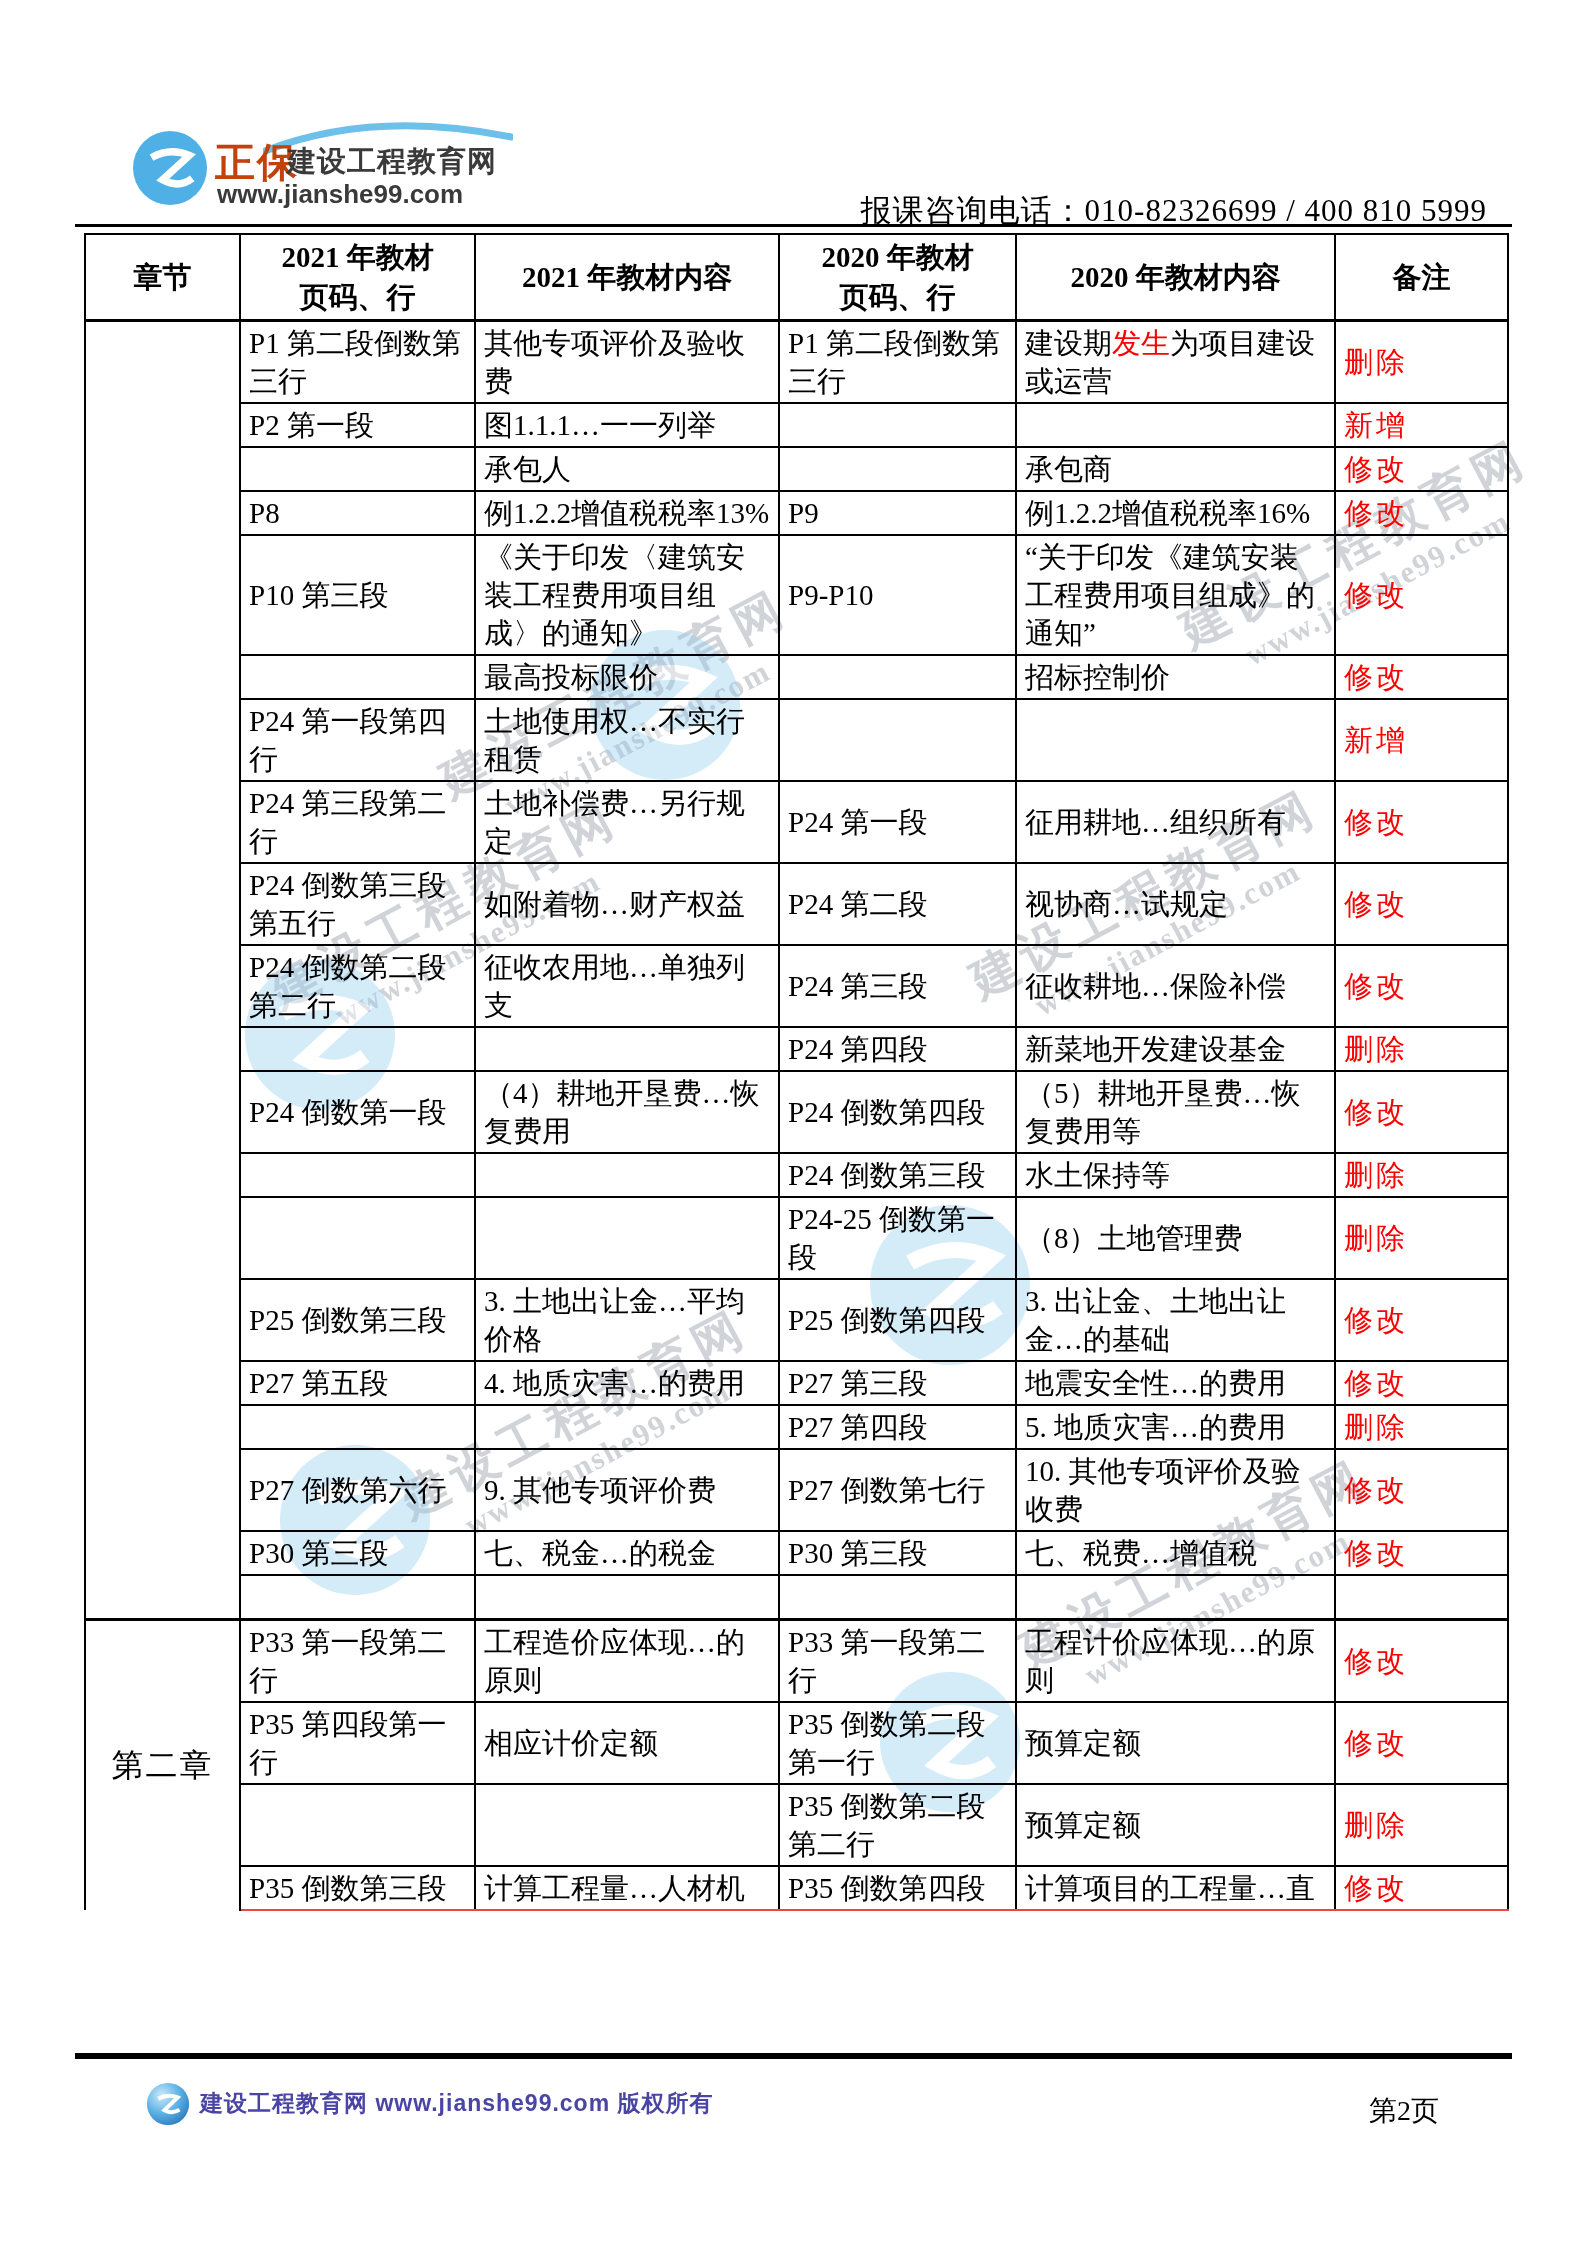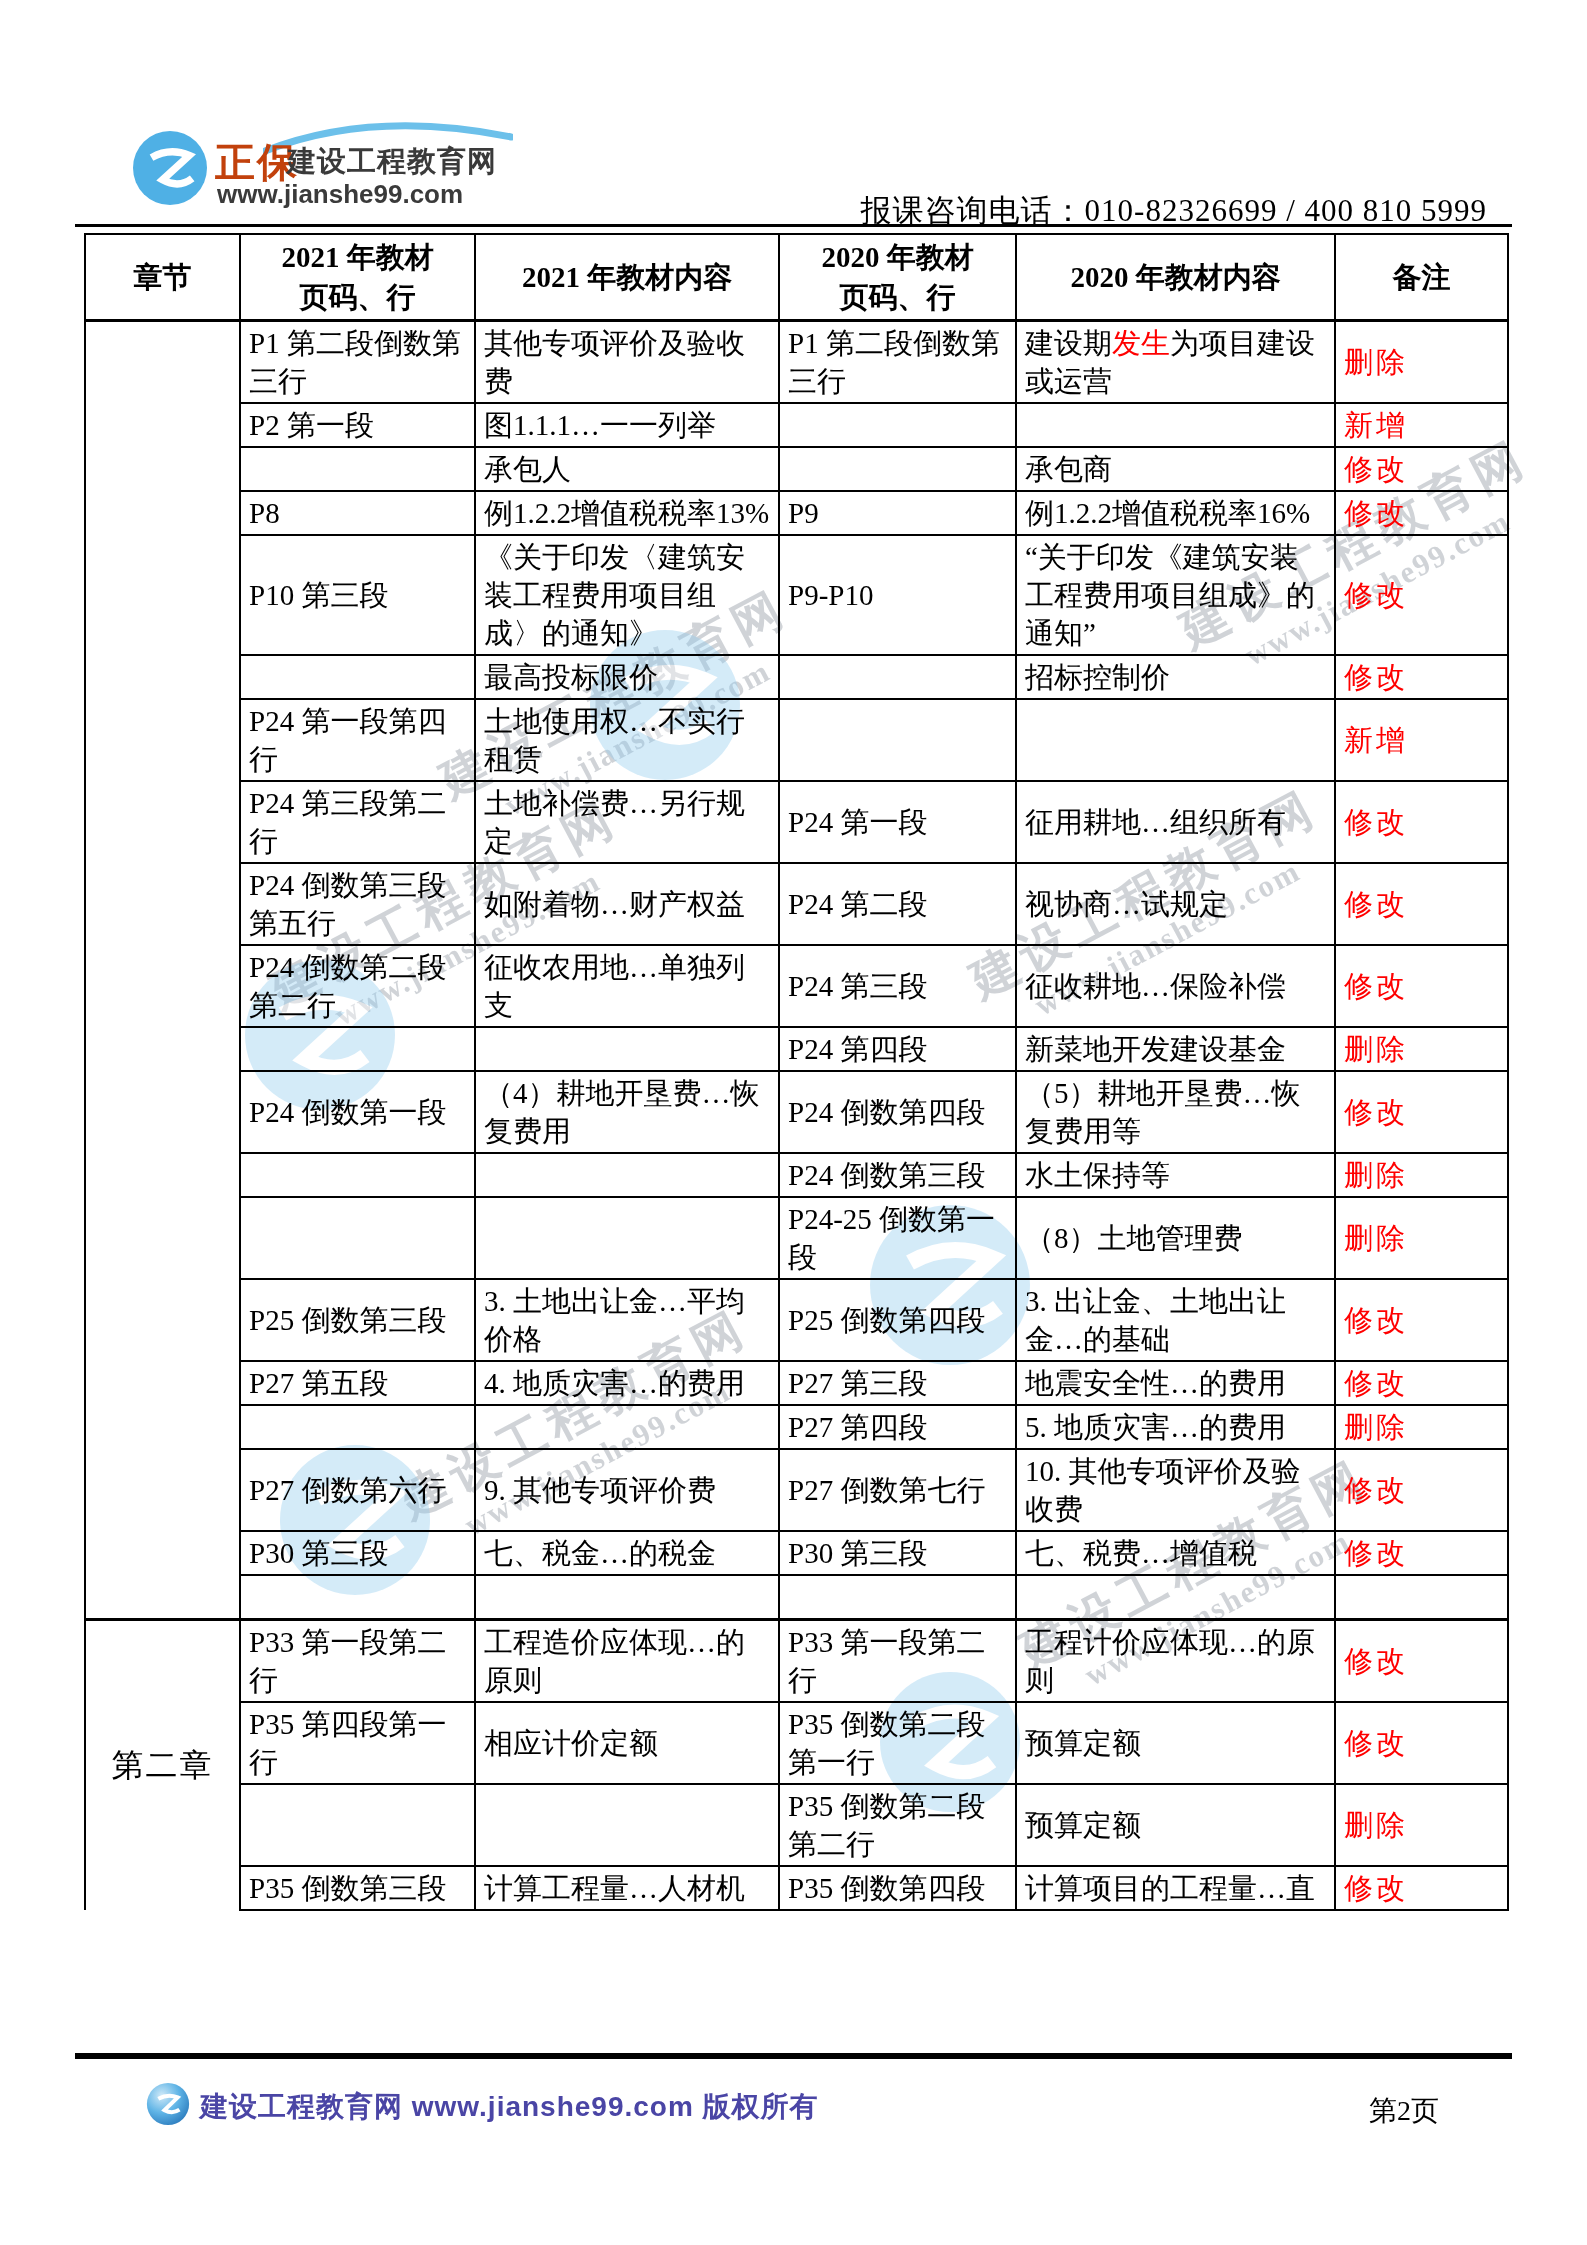--- a/index.html
+++ b/index.html
@@ -59,30 +59,30 @@
     text-align:center; font-weight:bold; height:84px;
     border-bottom:3px solid #000; line-height:40px;
   }
   .doc-table td.chapter-cell { text-align:center; font-size:32px; letter-spacing:2px; }
   .doc-table td.chapter-cell.no-bottom { border-bottom:none; }
   .doc-table td.col-remark { color:#ff0000; letter-spacing:3px; }
   .doc-table td .red { color:#ff0000;text-align:center; }
   .doc-table tr.empty-row td { height:44px; }
   .doc-table tr.section-start td { border-top:3px solid #000; }
   .doc-table { border:2px solid #000; border-bottom:none; }
-  .doc-table tr:last-child td { border-bottom:2px solid #000000; }
+  .doc-table tr:last-child td { border-bottom:2px solid #ef4444; }
 
   
   .footer-rule {
     position:absolute; top:2053px; left:75px; width:1437px; height:6px; background:#000; z-index:2;
   }
   .footer { position:absolute; top:2082px; left:0; width:100%; z-index:2; }
   .footer-logo { position:absolute; left:146px; top:0; width:44px; height:44px; }
   .footer-brand {
-    position:absolute; left:200px; top:6px; font-size:28px; font-weight:bold;
+    position:absolute; left:200px; top:6px; font-size:23px; font-weight:bold;
     color:#4a45a5; letter-spacing:1px;
     font-family:"Liberation Sans","DejaVu Sans",sans-serif;
   }
   .page-number { position:absolute; right:148px; top:10px; font-size:28px; color:#000; }
 </style>
 </head>
 <body>
 
 <div class="page">
 

